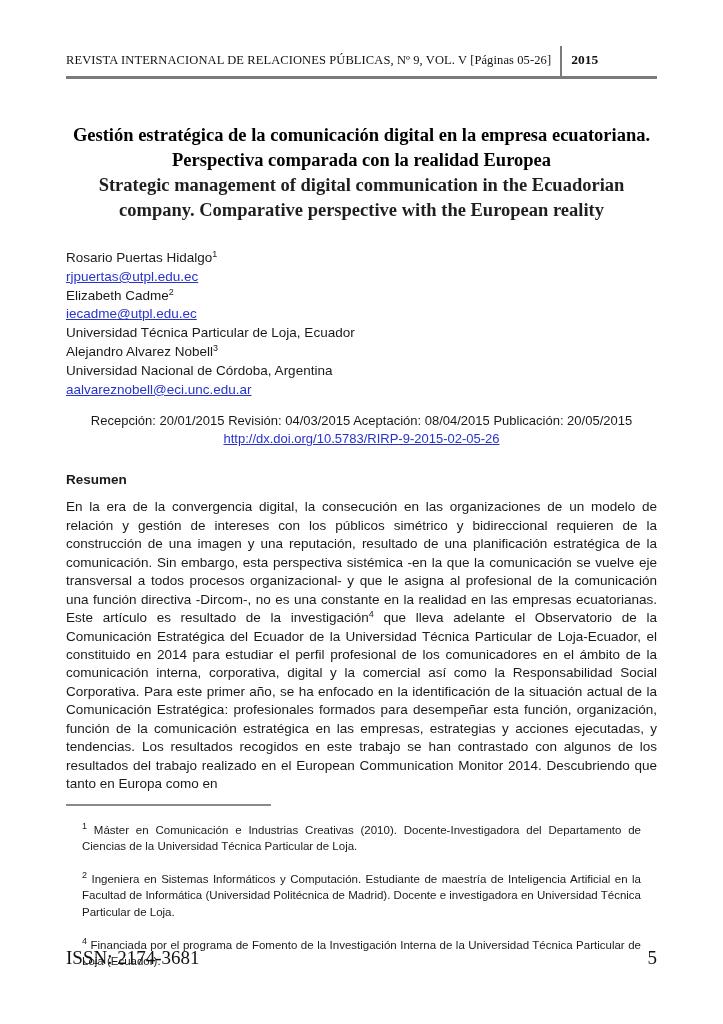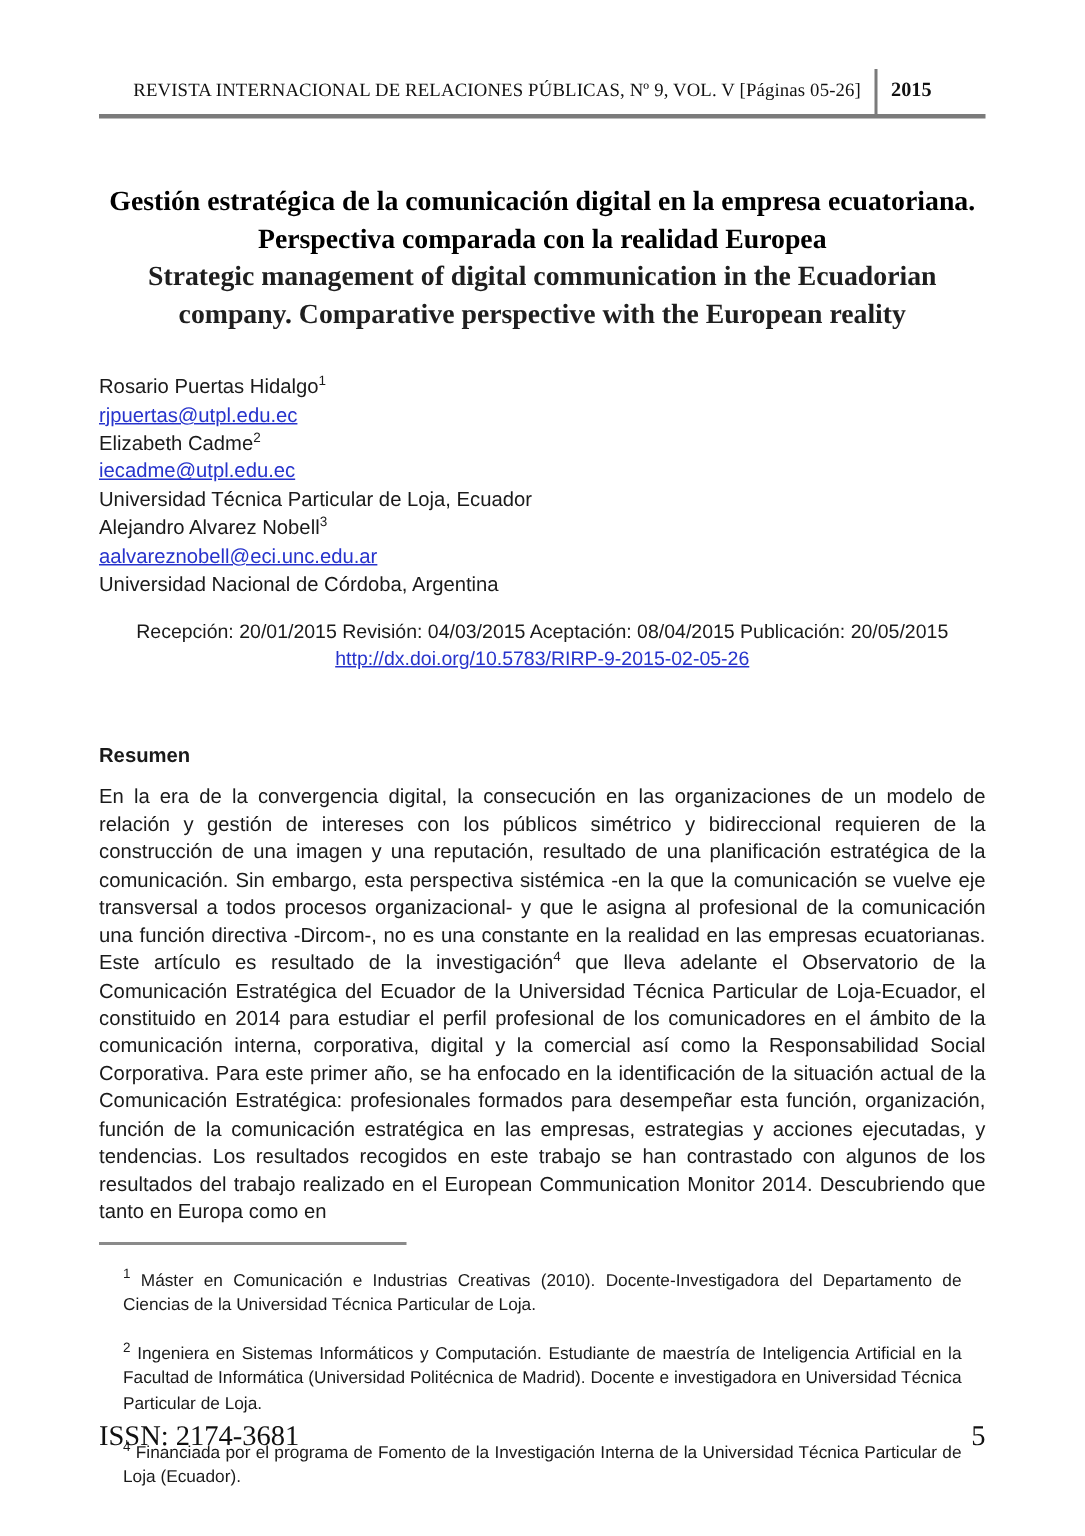--- a/index.html
+++ b/index.html
@@ -12,21 +12,21 @@
     background: #ffffff;
     font-family: "Liberation Sans", "DejaVu Sans", sans-serif;
     color: var(--ink);
     overflow: hidden;
   }
   .content { padding: 0 66px; }
 
   
   .header-row {
     margin-top: 40px;
-    display: flex; align-items: flex-end; justify-content: flex-end;
+    display: flex; align-items: flex-end; 
     padding-right: 36px;
     font-family: "Liberation Serif", "DejaVu Serif", serif;
     font-size: 12.5px; color: #111;
     white-space: nowrap;
   }
   .header-journal { letter-spacing: 0.1px; }
   .header-vbar {
     width: 2px; height: 32px; background: var(--rule-color);
     margin: 0 9px -10px 9px;
   }
@@ -41,21 +41,21 @@
   
   .authors { margin-top: 26px; text-align: left; font-size: 13.5px; line-height: 18.8px; }
   .author-line { white-space: nowrap; }
   sup.fn-ref { font-size: 9px; line-height: 0; vertical-align: super; }
   .link { color: var(--link-color); text-decoration: underline; cursor: pointer; }
 
   
   .dates-block { margin-top: 13px; text-align: center; font-size: 13px; line-height: 17.5px; }
 
   
-  .resumen-heading { margin-top: 49px; font-size: 13.5px; font-weight: bold; }
+  .resumen-heading { margin-top: 25px; font-size: 13.5px; font-weight: bold; }
   .abstract {
     margin-top: 11px;
     font-size: 13.5px; line-height: 18.45px;
     text-align: justify;
   }
 
   
   .footnote-sep { width: 205px; height: 2px; background: #8a8a8a; margin-top: 10px; }
   .footnotes { margin-top: 4px; font-size: 11.5px; line-height: 16.6px; text-align: justify; }
   .footnotes p { margin: 16px; }
@@ -86,22 +86,22 @@
       <div class="title-en">Strategic management of digital communication in the Ecuadorian company. Comparative perspective with the European reality</div>
     </div>
 
     <div class="authors">
       <div class="author-line"><span>Rosario Puertas Hidalgo</span><sup class="fn-ref">1</sup></div>
       <div class="author-line"><span class="link">rjpuertas@utpl.edu.ec</span></div>
       <div class="author-line"><span>Elizabeth Cadme</span><sup class="fn-ref">2</sup></div>
       <div class="author-line"><span class="link">iecadme@utpl.edu.ec</span></div>
       <div class="author-line">Universidad Técnica Particular de Loja, Ecuador</div>
       <div class="author-line"><span>Alejandro Alvarez Nobell</span><sup class="fn-ref">3</sup></div>
+      <div class="author-line">Universidad Nacional de Córdoba, Argentina</div>
       <div class="author-line"><span class="link">aalvareznobell@eci.unc.edu.ar</span></div>
-      <div class="author-line">Universidad Nacional de Córdoba, Argentina</div>
     </div>
 
     <div class="dates-block">
       <div>Recepción: 20/01/2015 Revisión: 04/03/2015 Aceptación: 08/04/2015 Publicación: 20/05/2015</div>
       <div><span class="link">http://dx.doi.org/10.5783/RIRP-9-2015-02-05-26</span></div>
     </div>
 
     <div class="resumen-heading">Resumen</div>
     <p class="abstract"><span>En la era de la convergencia digital, la consecución en las organizaciones de un modelo de relación y gestión de intereses con los públicos simétrico y bidireccional requieren de la construcción de una imagen y una reputación, resultado de una planificación estratégica de la comunicación. Sin embargo, esta perspectiva sistémica -en la que la comunicación se vuelve eje transversal a todos procesos organizacional- y que le asigna al profesional de la comunicación una función directiva -Dircom-, no es una constante en la realidad en las empresas ecuatorianas. Este artículo es resultado de la investigación</span><sup class="fn-ref">4</sup><span> que lleva adelante el Observatorio de la Comunicación Estratégica del Ecuador de la Universidad Técnica Particular de Loja-Ecuador, el constituido en 2014 para estudiar el perfil profesional de los comunicadores en el ámbito de la comunicación interna, corporativa, digital y la comercial así como la Responsabilidad Social Corporativa. Para este primer año, se ha enfocado en la identificación de la situación actual de la Comunicación Estratégica: profesionales formados para desempeñar esta función, organización, función de la comunicación estratégica en las empresas, estrategias y acciones ejecutadas, y tendencias. Los resultados recogidos en este trabajo se han contrastado con algunos de los resultados del trabajo realizado en el European Communication Monitor 2014. Descubriendo que tanto en Europa como en</span></p>
 

